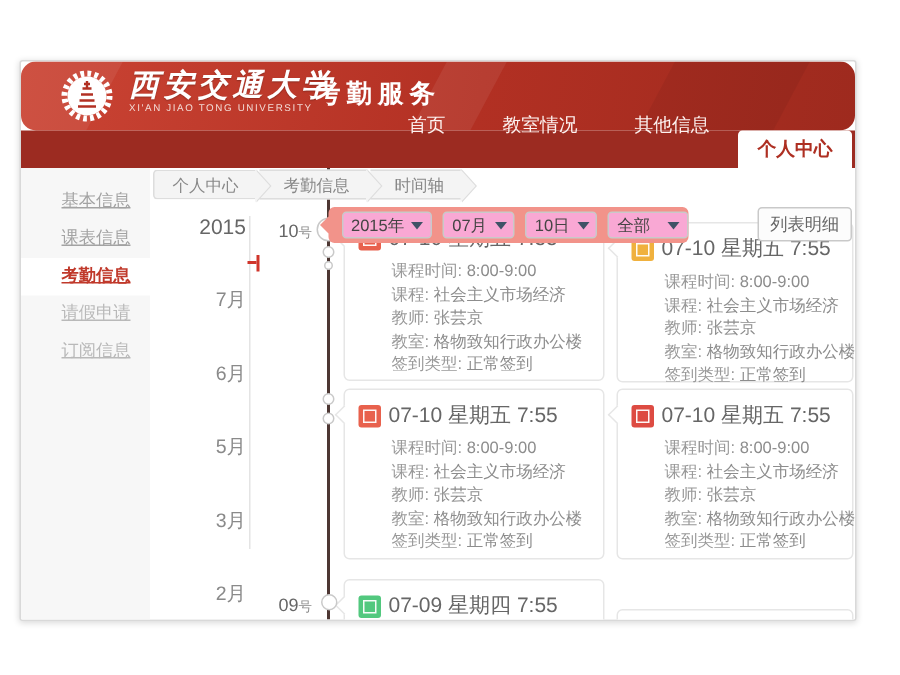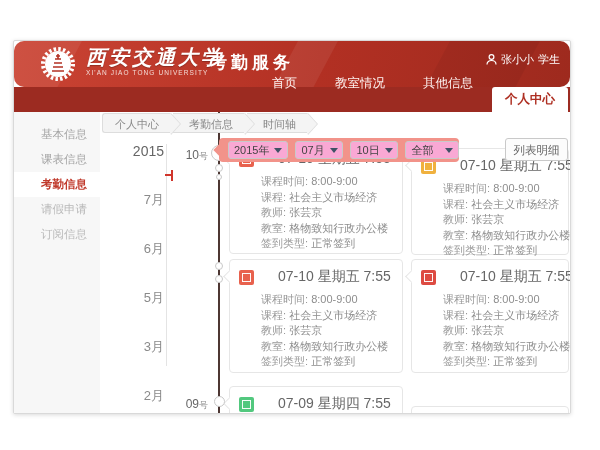--- a/index.html
+++ b/index.html
@@ -24,21 +24,21 @@
 
   
   .nav{position:absolute;left:0;top:46px;right:0;height:25px;background:#9c2b21;
        display:flex;justify-content:flex-end;align-items:flex-end;}
   .nav-item{color:#fdf2f0;font-size:12.5px;line-height:25px;padding:16px 19px;cursor:pointer;white-space:nowrap;}
   .nav-item.active{background:#fff;color:#ae2f22;font-weight:bold;border-radius:3px 3px 0 0;padding:0 13px;margin-right:2px;}
 
   
   .content{position:absolute;left:0;top:71px;right:0;bottom:0;background:#fff;}
   .sidebar{position:absolute;left:0;top:0;bottom:0;width:86px;background:#f7f7f7;padding-top:10px;box-sizing:border-box;}
-  .side-item{height:25px;line-height:25px;text-align:right;padding-right:13px;font-size:11.5px;color:#a3a3a3;cursor:pointer;white-space:nowrap;}
+  .side-item{height:25px;line-height:25px;text-align:right;padding-right:13px;font-size:11.5px;color:#a3a3a3;cursor:pointer;white-space:nowrap;text-decoration:underline;}
   .side-item.active{background:#fff;color:#c0392b;font-weight:bold;}
   .side-item.dim{color:#b9b9b9;}
 
   
   .breadcrumb{position:absolute;left:88px;top:1px;height:20px;display:flex;z-index:3;}
   .crumb{position:relative;background:#f4f4f4;border-top:1px solid #ddd;border-bottom:1px solid #ddd;
          color:#888;font-size:11px;line-height:20px;padding:0 12px 0 16px;margin-right:2px;cursor:pointer;white-space:nowrap;}
   .crumb:first-child{border-left:1px solid #ddd;border-radius:3px 0 0 3px;padding-left:12px;}
   .crumb::before{content:"";position:absolute;right:-10px;top:-1px;z-index:1;
          border-left:10px solid #ddd;border-top:11px solid transparent;border-bottom:11px solid transparent;}
@@ -88,21 +88,21 @@
   
   .card{position:absolute;background:#fff;border:1px solid #e6e6e6;border-radius:4px;box-sizing:border-box;z-index:1;}
   .card::before{content:"";position:absolute;left:-5px;top:12px;width:8px;height:8px;background:#fff;
           transform:rotate(45deg);border-left:1px solid #e6e6e6;border-bottom:1px solid #e6e6e6;}
   .card-l1{left:215px;top:29px;width:174px;height:113px;}
   .card-r1{left:397px;top:36px;width:158px;height:107px;}
   .card-l2{left:215px;top:147px;width:174px;height:114px;}
   .card-r2{left:397px;top:147px;width:158px;height:114px;}
   .card-l3{left:215px;top:274px;width:174px;height:113px;}
   .card-r3{left:397px;top:294px;width:158px;height:113px;}
-  .card-header{display:flex;align-items:center;gap:24px;padding:8px 10px 3px 9px;}
+  .card-header{display:flex;align-items:center;gap:5px;padding:8px 10px 3px 9px;}
   .card-icon{width:15px;height:15px;border-radius:2px;flex:0 0 auto;position:relative;}
   .card-icon i{position:absolute;left:3px;top:3px;width:7px;height:7px;border:1px solid rgba(255,255,255,.95);display:block;}
   .card-title{font-size:14px;color:#666;white-space:nowrap;}
   .card-body{padding:3px 8px 6px 31px;}
   .card-row{font-size:11px;line-height:15.5px;color:#999;white-space:nowrap;}
   .card-row .val{color:#8d8d8d;}
 </style>
 </head>
 <body>
 
@@ -123,28 +123,20 @@
           <path d="M15 13h6"></path>
             <path d="M18 8v5"></path>
             <path d="M16 10h4"></path>
         </g>
       </svg>
       <div class="brand">
         <div class="brand-cn">西安交通大学</div>
         <div class="brand-en">XI'AN JIAO TONG UNIVERSITY</div>
       </div>
       <div class="app-title">考勤服务</div>
-      <div class="user">
-        <svg width="11" height="11" viewBox="0 0 11 11">
-          <circle cx="5.5" cy="3" r="2.4" fill="none" stroke="#fff" stroke-width="1.2"></circle>
-          <path d="M1 10.5c0-2.6 2-4 4.5-4s4.5 1.4 4.5 4" fill="none" stroke="#fff" stroke-width="1.2"></path>
-        </svg>
-        <span>张小小</span>
-        <span>学生</span>
-      </div>
     </div>
 
     <div class="nav">
         <div class="nav-item">首页</div>
         <div class="nav-item">教室情况</div>
         <div class="nav-item">其他信息</div>
         <div class="nav-item active">个人中心</div>
       </div>
 
     <div class="content">

